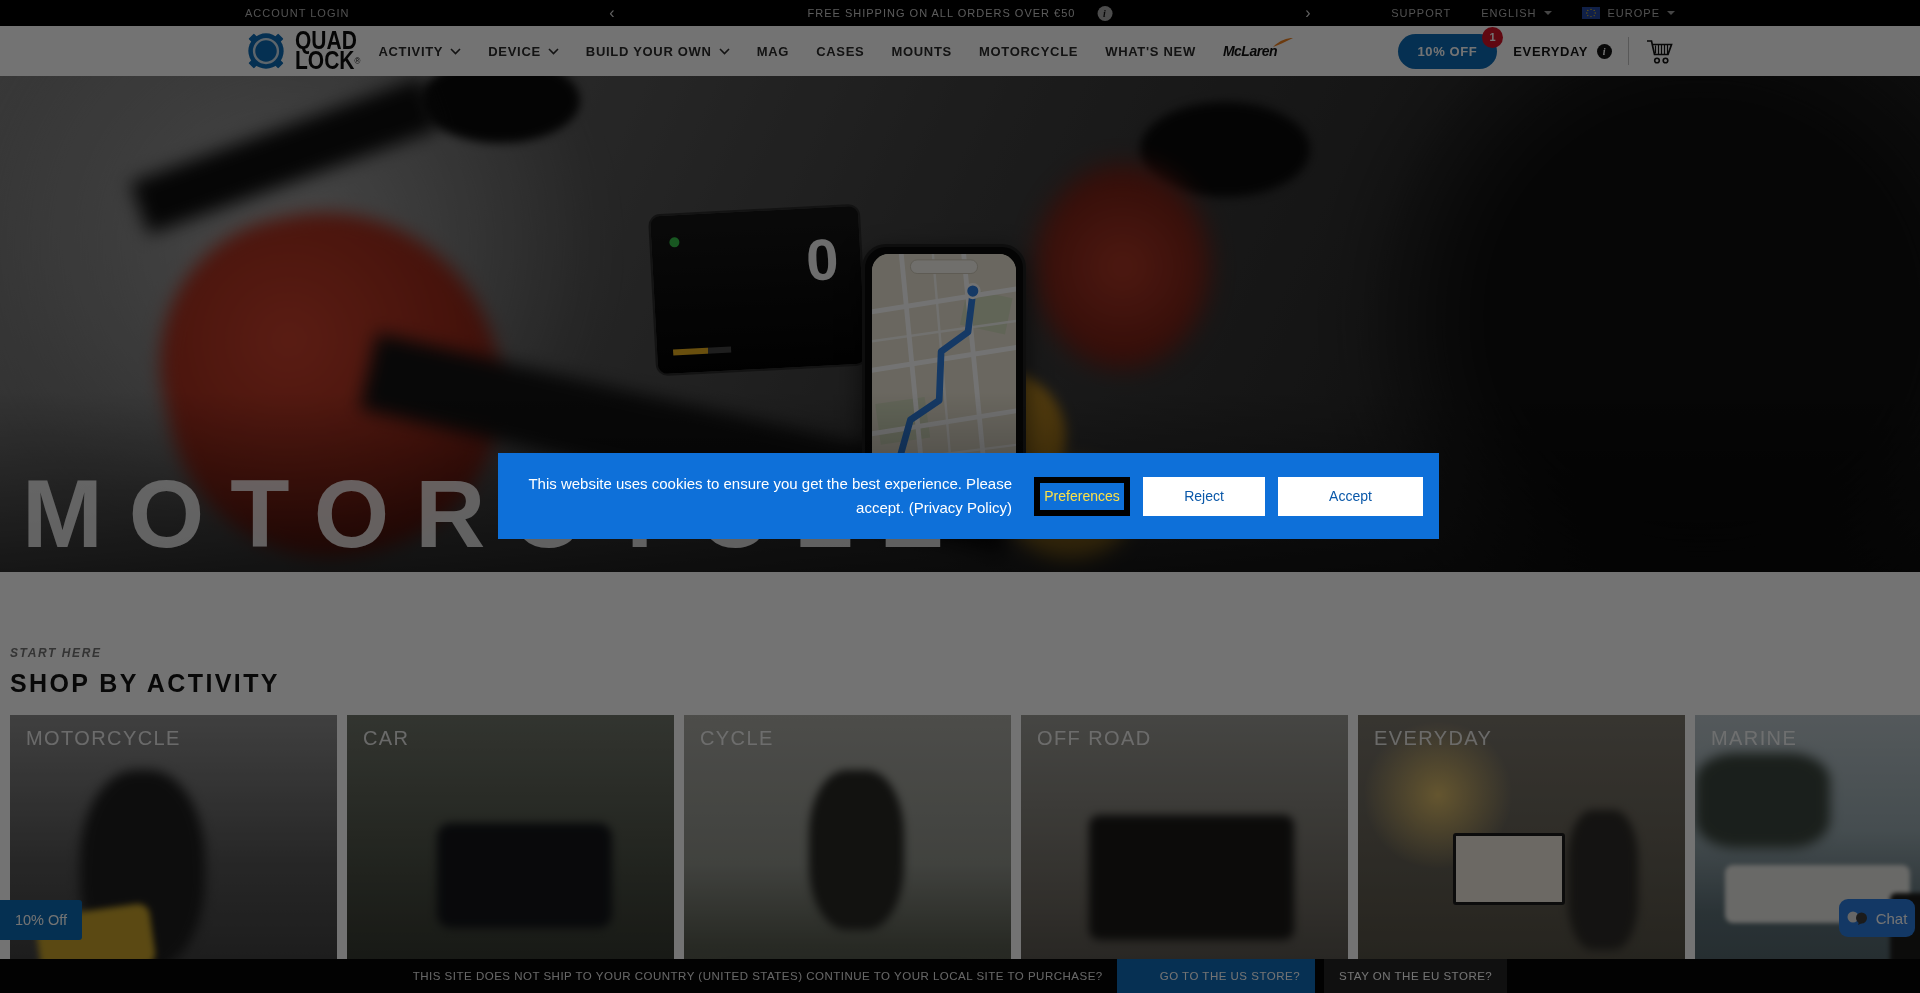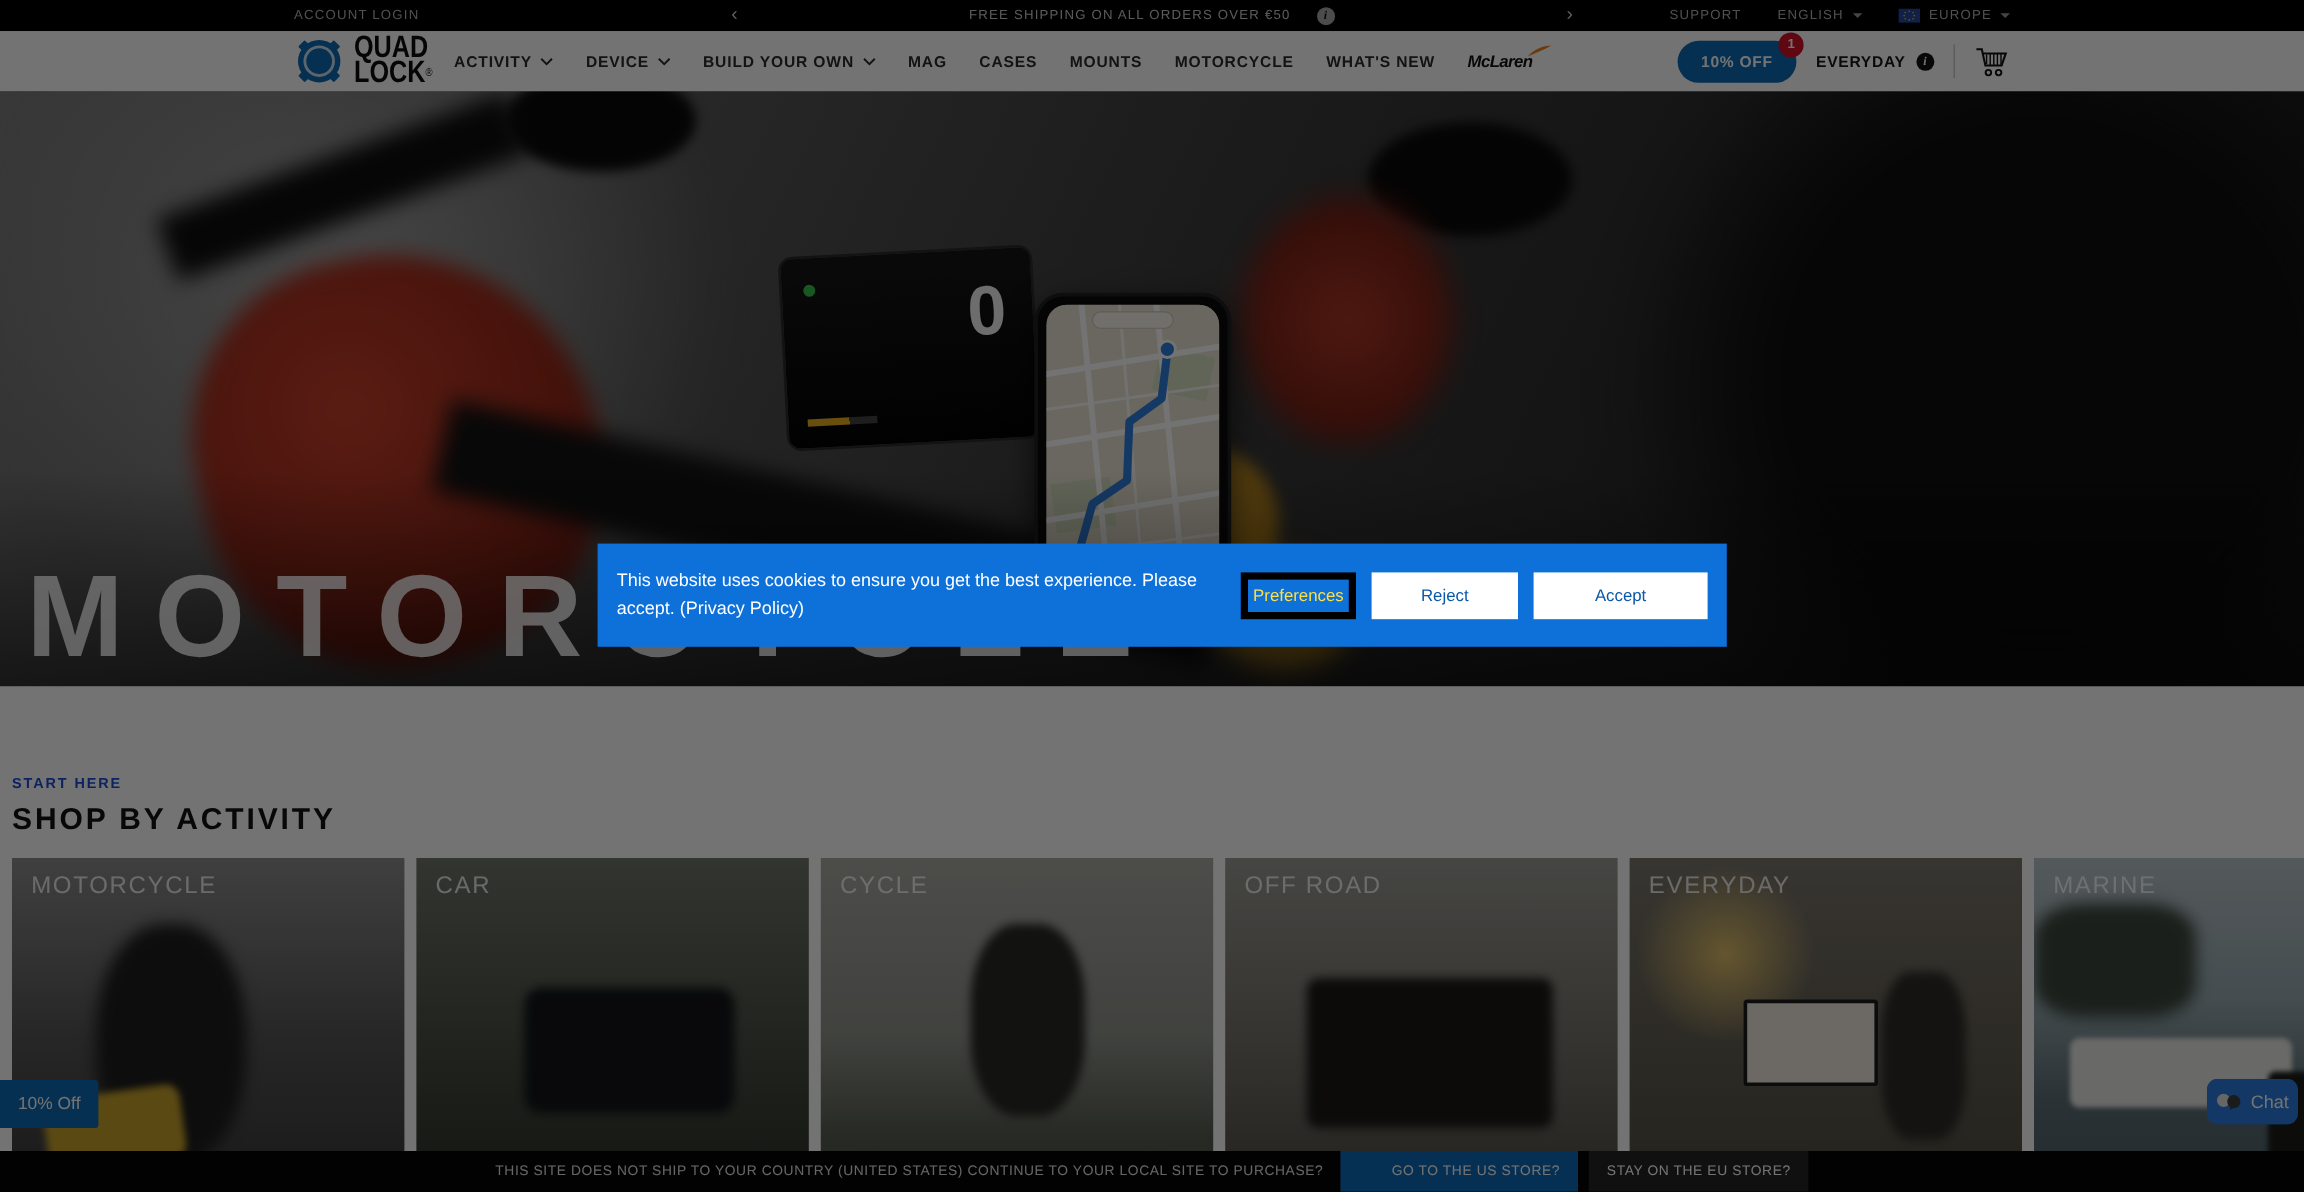--- a/index.html
+++ b/index.html
@@ -80,21 +80,21 @@
   .h-glove2 { left:1010px; top:388px; width:120px; height:95px; background:#c3922a; border-radius:50%; filter:blur(10px); }
   .h-phone { left:862px; top:168px; width:164px; height:262px; background:#0a0a0a; border-radius:24px;
              border:3px solid #202020; box-shadow:0 8px 24px rgba(0,0,0,.6); }
   .phone-screen { position:absolute; inset:7px; border-radius:17px; overflow:hidden; background:#ece6d6; }
   .h-vignette { left:0; right:0; bottom:0; height:180px; background:linear-gradient(rgba(0,0,0,0),rgba(0,0,0,.55)); }
   .hero-title { position:absolute; left:22px; bottom:2px; font-size:97px; font-weight:700; letter-spacing:26px;
                 color:rgba(255,255,255,.82); white-space:nowrap; }
 
   
   .activity { background:#fff; padding:74px 0 0 10px; position:relative; }
-  .eyebrow { font-size:12px; letter-spacing:1.6px; color:#1d4ed8; font-weight:600; }
+  .eyebrow { font-size:12px; letter-spacing:1.6px; color:#737373; font-weight:600;font-style:italic; }
   .section-title { font-size:25px; font-weight:700; letter-spacing:2.4px; color:#131313; margin-top:9px; }
   .cards { display:flex; gap:10px; margin-top:17px; height:330px; }
   .card { min-width:327px; width:327px; position:relative; overflow:hidden; cursor:pointer; background:#555; }
   .card .s1,.card .s2,.card .s3 { position:absolute; }
   .card-label { position:absolute; top:12px; left:16px; font-size:20px; letter-spacing:1.4px;
                 color:rgba(255,255,255,.85); font-weight:500; z-index:2; }
   .card-motorcycle { background:linear-gradient(180deg,#8d8d8d 0%,#565656 45%,#2f2f2f 100%); }
   .card-motorcycle .s1 { left:70px; top:55px; width:125px; height:200px; background:#1e1e1e; border-radius:45%; filter:blur(6px); }
   .card-motorcycle .s2 { left:28px; top:195px; width:115px; height:62px; background:#c9a32b; border-radius:12px; transform:rotate(-8deg); filter:blur(3px); }
   .card-car { background:linear-gradient(180deg,#70756a 0%,#474c41 50%,#23251f 100%); }
@@ -127,21 +127,21 @@
                display:flex; align-items:center; justify-content:center; font-size:14.5px; z-index:20;
                border-radius:0 3px 3px 0; cursor:pointer; }
   .chat-btn { position:fixed; right:5px; bottom:56px; width:76px; height:38px; background:#2a7de1; border-radius:9px;
               display:flex; align-items:center; justify-content:center; gap:7px; color:#fff; font-size:15px;
               font-weight:500; z-index:20; cursor:pointer; }
 
   
   .overlay { position:fixed; inset:0; background:rgba(0,0,0,.55); z-index:30; }
   .cookie { position:fixed; left:498px; top:453px; width:941px; height:86px; background:#0e70d9; z-index:40;
             display:flex; align-items:center; padding:0 16px; }
-  .cookie-msg { width:498px; font-size:15px; line-height:1.6; color:#fff; }
+  .cookie-msg { width:498px; font-size:15px; line-height:1.6; color:#fff;text-align:right; }
   .privacy-link { cursor:pointer; }
   .cookie-btns { display:flex; gap:13px; margin-left:auto; }
   .ck-btn { height:39px; display:flex; align-items:center; justify-content:center; font-size:14px; cursor:pointer; }
   .ck-pref { width:96px; background:transparent; border:6px solid #000000; color:#fde047; }
   .ck-reject { width:122px; background:#fff; color:#0a58a9; border:none; }
   .ck-accept { width:145px; background:#fff; color:#0a58a9; border:none; }
 </style>
 </head>
 <body>
 

